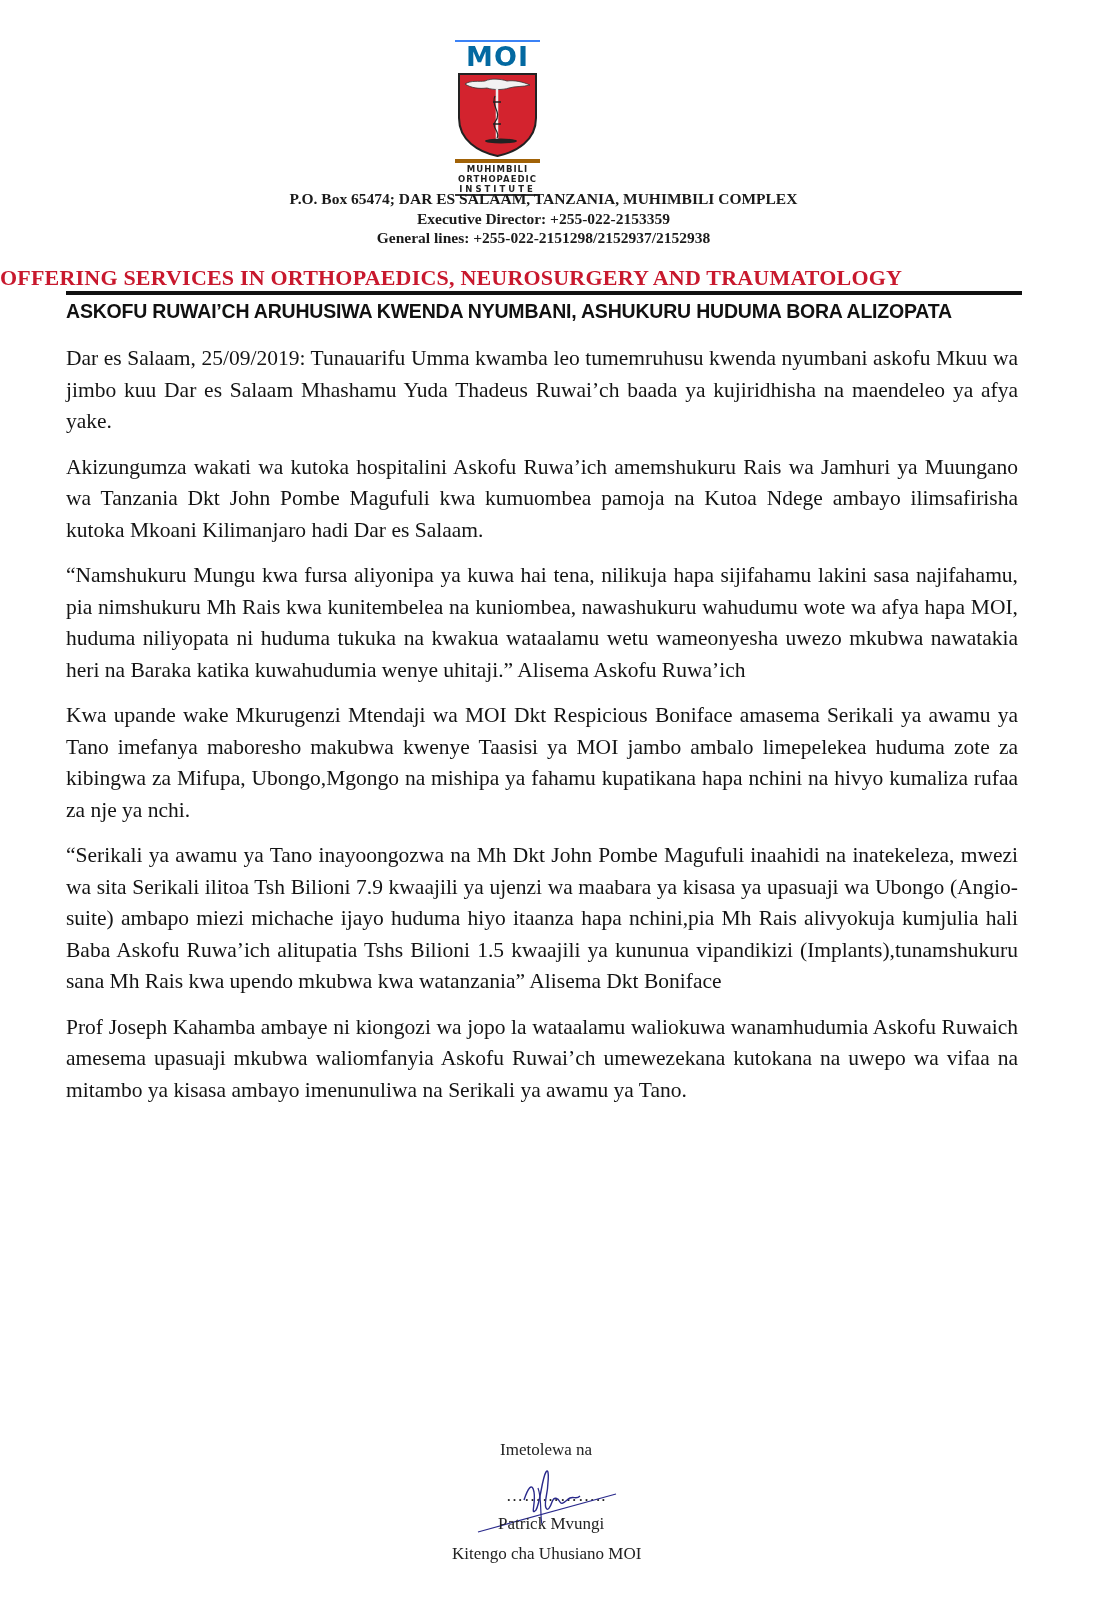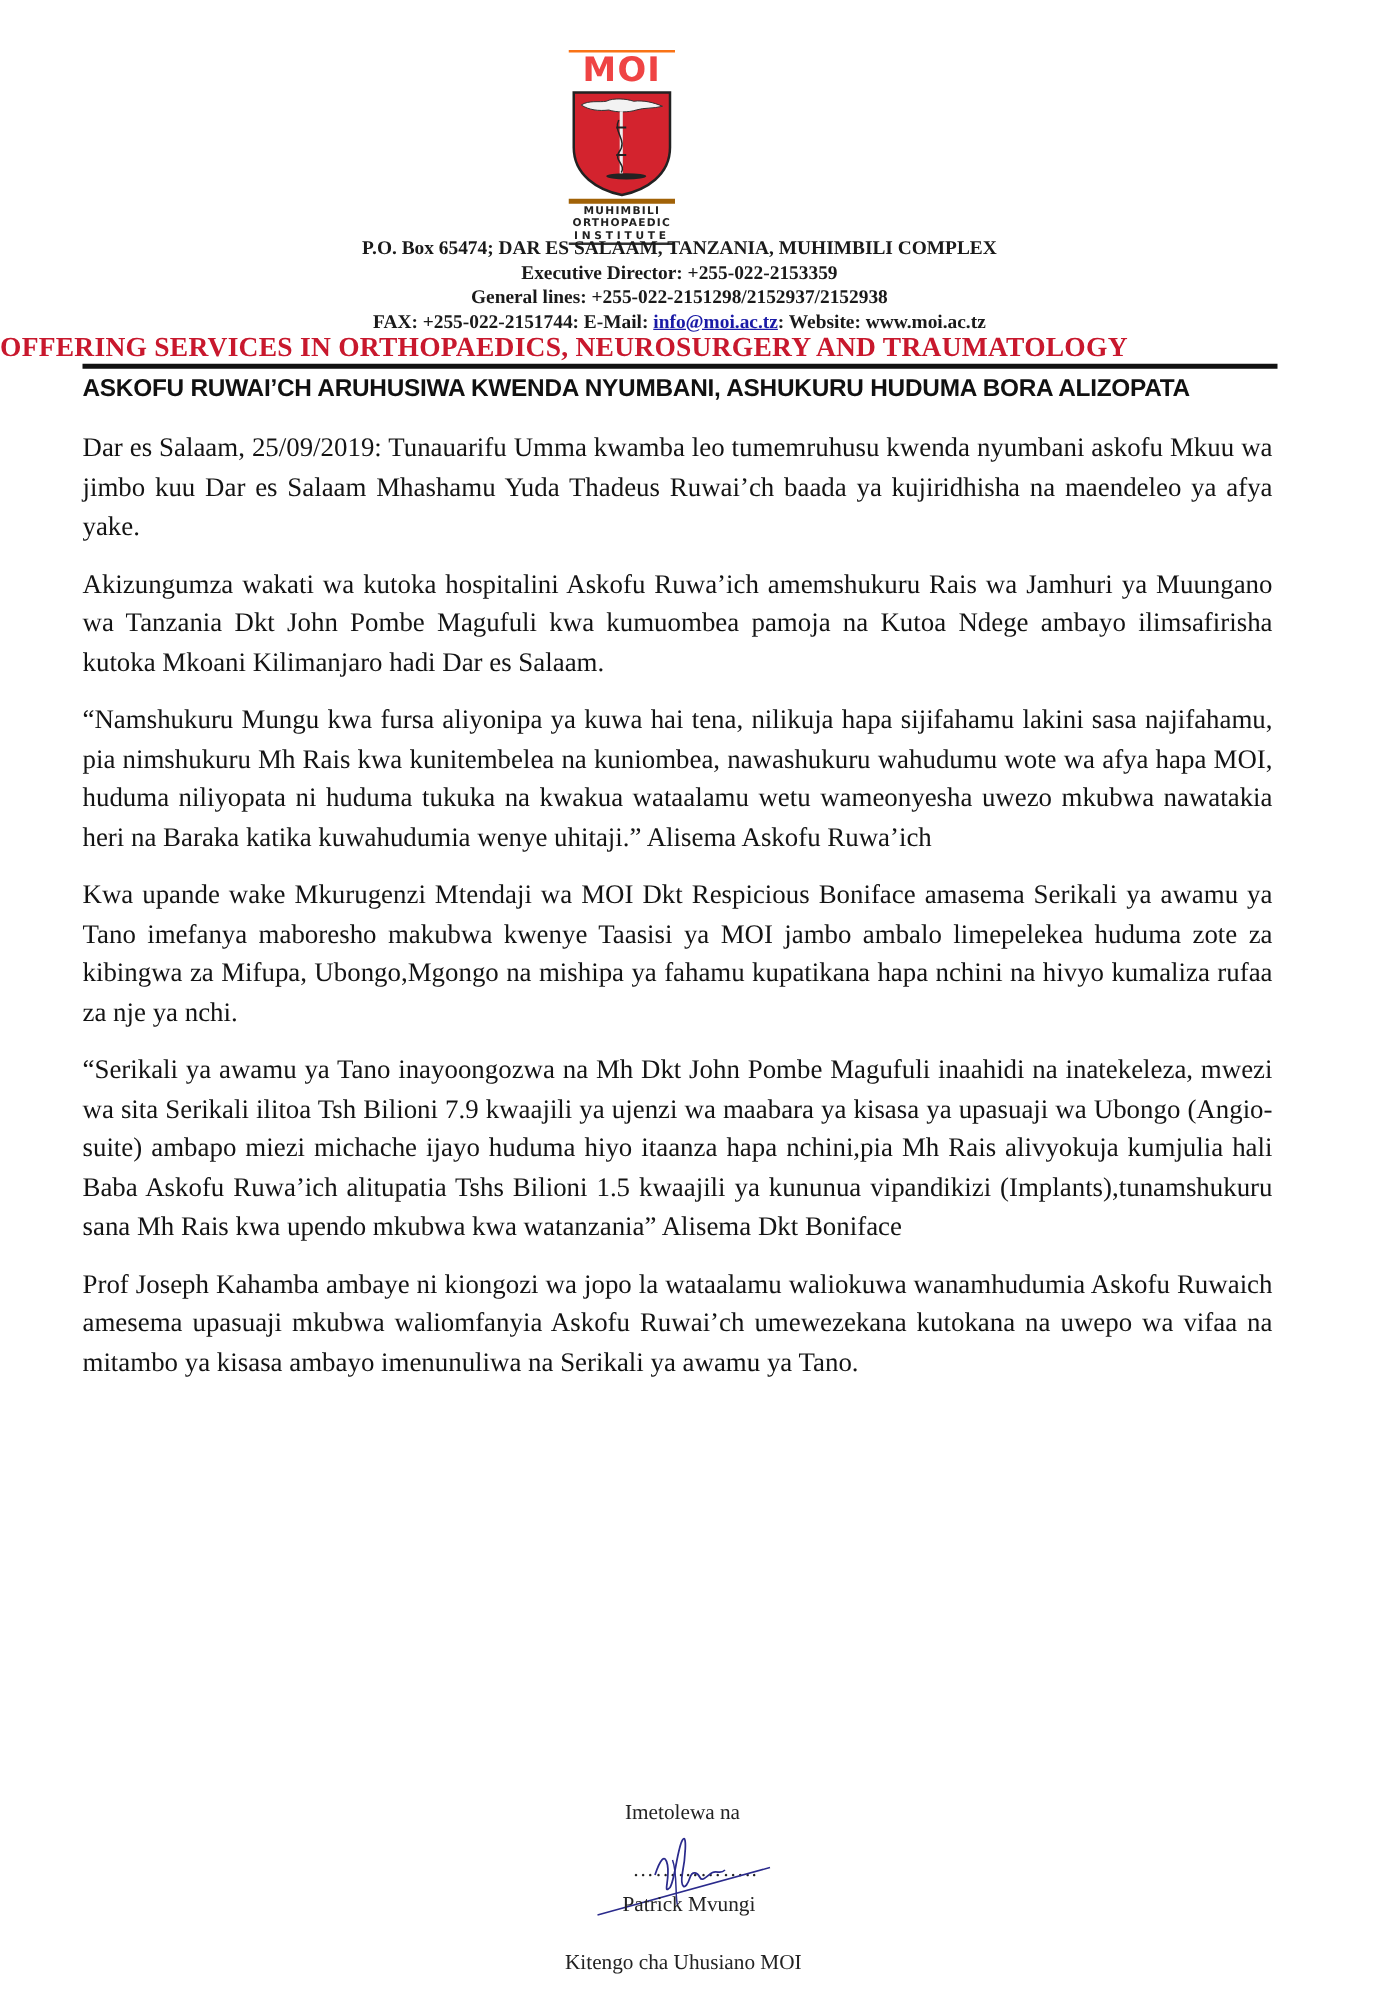--- a/index.html
+++ b/index.html
@@ -20,22 +20,22 @@
     }
     .logo-moi {
       position: absolute;
       left: 0; top: 0; width: 85px; height: 30px;
       text-align: center;
       font-family: "DejaVu Sans", sans-serif;
       font-weight: bold;
       font-size: 27px;
       letter-spacing: 1px;
       line-height: 30px;
-      color: #ef4444;
-      border-top: 2px solid #f97316;
+      color: #0369a1;
+      border-top: 2px solid #3b82f6;
     }
     .logo-shield {
       position: absolute;
       left: 2px; top: 32px; width: 81px; height: 86px;
     }
     .logo-text {
       position: absolute;
       left: 0; top: 119px; width: 85px;
       border-top: 4px solid #a16207;
       font-family: "DejaVu Sans", sans-serif;
@@ -100,21 +100,21 @@
     .signature-block {
       position: absolute;
       left: 440px; top: 1434px; width: 260px; height: 166px;
       text-align: center;
       font-size: 17px;
       color: #222;
     }
     .sig-issued { position: absolute; left: 60px; top: 6px; white-space: nowrap; }
     .sig-dots { position: absolute; left: 66px; top: 52px; white-space: nowrap; letter-spacing: 1px; }
     .sig-name { position: absolute; left: 58px; top: 80px; white-space: nowrap; }
-    .sig-dept { position: absolute; left: 12px; top: 110px; white-space: nowrap; margin-top: 16px; }
+    .sig-dept { position: absolute; left: 12px; top: 110px; white-space: nowrap; }
     .sig-svg { position: absolute; left: 36px; top: 24px; width: 150px; height: 80px; }
   </style>
 </head>
 <body>
 
 <div class="logo">
   <div class="logo-moi">MOI</div>
   <svg class="logo-shield" viewBox="0 0 81 86">
     <path d="M2 2 H79 V46 C79 68 60 80 40.5 84 C21 80 2 68 2 46 Z" fill="#d3232e" stroke="#222" stroke-width="2"></path>
     <path d="M8 12 C14 8 22 10 28 9 C34 6 44 7 50 9 C58 8 66 10 73 13 C66 15 58 14 52 16 C46 18 36 18 30 16 C22 17 14 16 8 12 Z" fill="#f2f2f2" stroke="#333" stroke-width="0.8"></path>
@@ -128,23 +128,20 @@
     <div>MUHIMBILI</div>
     <div>ORTHOPAEDIC</div>
     <div class="l3">INSTITUTE</div>
   </div>
 </div>
 
 <div class="header-lines">
   <div>P.O. Box 65474; DAR ES SALAAM, TANZANIA, MUHIMBILI COMPLEX</div>
   <div>Executive Director: +255-022-2153359</div>
   <div>General lines: +255-022-2151298/2152937/2152938</div>
-  <div>
-    <span>FAX: +255-022-2151744:  E-Mail: </span><a>info@moi.ac.tz</a><span>:  Website: www.moi.ac.tz</span>
-  </div>
 </div>
 <div class="tagline">OFFERING SERVICES IN ORTHOPAEDICS, NEUROSURGERY AND TRAUMATOLOGY</div>
 <div class="rule"></div>
 
 <div class="headline">ASKOFU RUWAI’CH ARUHUSIWA KWENDA NYUMBANI, ASHUKURU HUDUMA BORA ALIZOPATA</div>
 
 <div class="body">
   <p class="para">Dar es Salaam, 25/09/2019: Tunauarifu Umma kwamba leo tumemruhusu kwenda nyumbani askofu Mkuu wa jimbo kuu Dar es Salaam Mhashamu Yuda Thadeus Ruwai’ch baada ya kujiridhisha na maendeleo ya afya yake.</p>
   <p class="para">Akizungumza wakati wa kutoka hospitalini Askofu Ruwa’ich amemshukuru Rais wa Jamhuri ya Muungano wa Tanzania Dkt John Pombe Magufuli kwa kumuombea pamoja na Kutoa Ndege ambayo ilimsafirisha kutoka Mkoani Kilimanjaro hadi Dar es Salaam.</p>
   <p class="para">“Namshukuru Mungu kwa fursa aliyonipa ya kuwa hai tena, nilikuja hapa sijifahamu lakini sasa najifahamu, pia nimshukuru Mh Rais kwa kunitembelea na kuniombea, nawashukuru wahudumu wote wa afya hapa MOI, huduma niliyopata ni huduma tukuka na kwakua wataalamu wetu wameonyesha uwezo mkubwa nawatakia heri na Baraka katika kuwahudumia wenye uhitaji.” Alisema Askofu Ruwa’ich</p>

